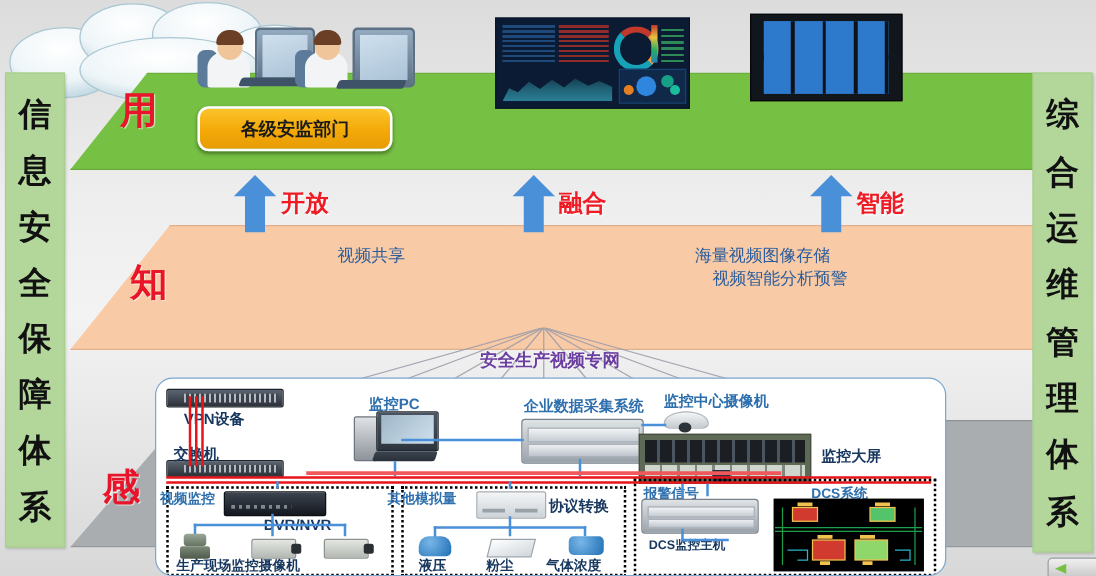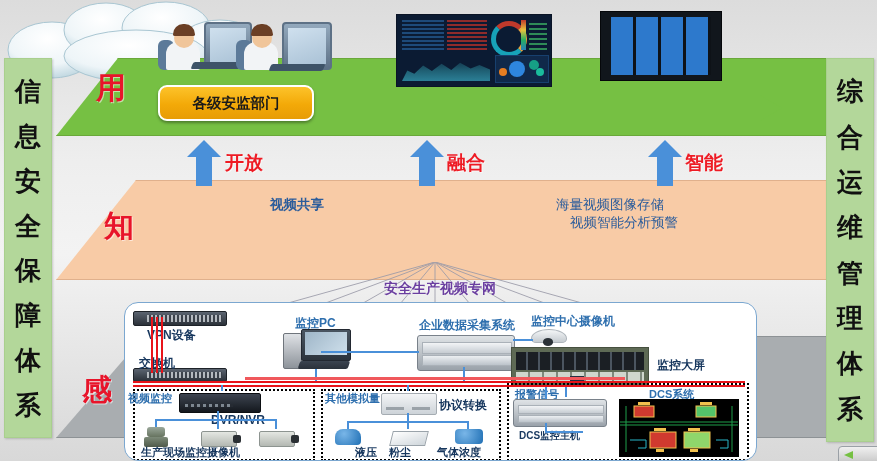--- a/index.html
+++ b/index.html
@@ -261,21 +261,21 @@
         <ellipse cx="52" cy="50" rx="44" ry="28"></ellipse>
         <ellipse cx="106" cy="30" rx="42" ry="27"></ellipse>
         <ellipse cx="166" cy="28" rx="44" ry="26"></ellipse>
         <ellipse cx="220" cy="48" rx="44" ry="28"></ellipse>
         <ellipse cx="136" cy="56" rx="72" ry="26"></ellipse>
       </g>
     </svg>
   </div>
 
   <div class="cloudtext" id="cloudtext-left">
-    <div style="margin-right:-36px;font-weight:bold;">视频共享</div>
+    <div style="margin-right:-36px;">视频共享</div>
   </div>
 
   <div class="cloudtext" id="cloudtext-right">
     <div>海量视频图像存储</div>
     <div style="margin-left:14px;">视频智能分析预警</div>
   </div>
 
   <div id="netfan">
     <svg width="360" height="48" viewBox="0 0 360 48">
       <g stroke="#9a9aa8" stroke-width="1" fill="none" opacity=".85">
@@ -366,35 +366,35 @@
     <div class="cam" style="left:76px;top:128px;width:34px;height:14px;">
       <div class="lens"></div>
     </div>
     <div class="cam" style="left:134px;top:128px;width:34px;height:14px;">
       <div class="lens"></div>
     </div>
     <div class="plabel dark" style="left:16px;top:142px;font-size:11px;">生产现场监控摄像机</div>
     <div class="blueline" style="left:96px;top:82px;width:2px;height:6px;"></div>
 
     <div class="dotbox" style="left:196px;top:86px;width:176px;height:68px;"></div>
-    <div class="plabel blue" style="left:200px;top:88px;">其他模拟量</div>
+    <div class="plabel blue" style="left:185px;top:88px;">其他模拟量</div>
     <div class="abs" style="left:256px;top:90px;width:54px;height:20px;background:linear-gradient(180deg,#f3f5f6,#cdd3d8);border:1px solid #a5acb2;border-radius:2px;">
       <div class="abs" style="left:4px;top:13px;width:18px;height:3px;background:#9aa2a8;"></div>
       <div class="abs" style="left:30px;top:13px;width:18px;height:3px;background:#9aa2a8;"></div>
     </div>
     <div class="plabel dark" style="left:314px;top:94px;font-size:12px;">协议转换</div>
     <div class="blueline" style="left:282px;top:110px;width:2px;height:10px;"></div>
     <div class="blueline" style="left:222px;top:118px;width:122px;height:2px;"></div>
     <div class="blueline" style="left:222px;top:118px;width:2px;height:10px;"></div>
     <div class="blueline" style="left:282px;top:118px;width:2px;height:8px;"></div>
     <div class="blueline" style="left:342px;top:118px;width:2px;height:8px;"></div>
     <div class="sensor-blue" style="left:210px;top:126px;width:26px;height:16px;border-radius:8px 8px 4px 4px;"></div>
     <div class="sensor-plate" style="left:266px;top:128px;width:34px;height:13px;"></div>
     <div class="sensor-blue" style="left:330px;top:126px;width:28px;height:15px;border-radius:4px;"></div>
-    <div class="plabel dark" style="left:210px;top:142px;font-size:11px;margin-left:20px;">液压</div>
+    <div class="plabel dark" style="left:210px;top:142px;font-size:11px;">液压</div>
     <div class="plabel dark" style="left:264px;top:142px;font-size:11px;">粉尘</div>
     <div class="plabel dark" style="left:312px;top:142px;font-size:11px;">气体浓度</div>
     <div class="blueline" style="left:282px;top:82px;width:2px;height:6px;"></div>
 
     <div class="dotbox" style="left:382px;top:80px;width:238px;height:74px;"></div>
     <div class="plabel blue" style="left:390px;top:84px;">报警信号</div>
     <div class="server" style="left:388px;top:96px;width:92px;height:26px;">
       <div class="face"></div>
       <div class="face2"></div>
     </div>

